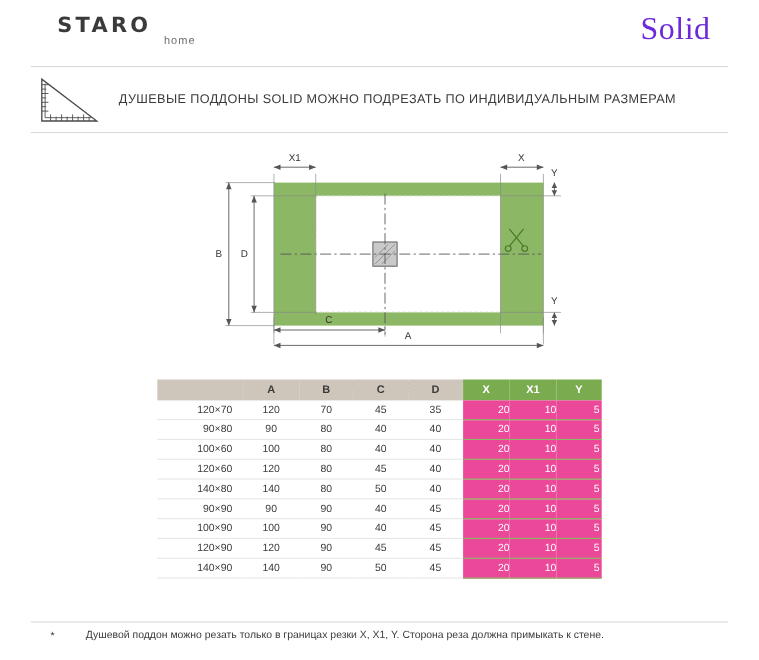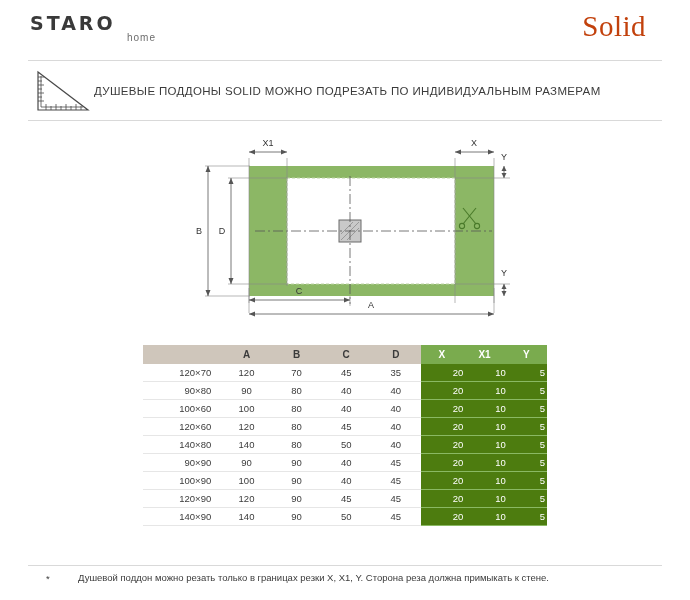--- a/index.html
+++ b/index.html
@@ -16,21 +16,21 @@
     position: relative;
   }
 
   
   .header {
     position: relative;
     height: 62px;
   }
   .logo {
     position: absolute;
-    left: 30px;
+    left: 52px;
     top: 12px;
     width: 130px;
   }
   .logo-main {
     font-family: "DejaVu Sans", sans-serif;
     font-size: 19px;
     letter-spacing: 3px;
     font-weight: bold;
     color: #3a3a3a;
   }
@@ -42,21 +42,21 @@
     text-align: right;
     margin-top: -2px;
     padding-right: 4px;
   }
   .brand-title {
     position: absolute;
     right: 44px;
     top: 10px;
     font-family: "Liberation Serif", serif;
     font-size: 29px;
-    color: #c2410c;
+    color: #6d28d9;
     letter-spacing: 0.5px;
   }
   .rule {
     position: absolute;
     left: 28px;
     right: 28px;
     height: 1px;
     background: #d9d9d9;
   }
   .rule-top { top: 60px; }
@@ -72,20 +72,21 @@
     display: flex;
     align-items: center;
   }
   .ruler-icon {
     width: 62px;
     height: 46px;
     margin-left: 4px;
     flex: none;
   }
   .subtitle-text {
+    margin-left: 14px;
     font-size: 11.5px;
     letter-spacing: 0.35px;
     color: #3b3b3b;
     text-transform: uppercase;
   }
 
   
   .diagram {
     position: absolute;
     left: 0;
@@ -130,21 +131,21 @@
     height: 19px;
   }
   .head-row .green {
     background: #7aab4e;
     color: #ffffff;
   }
   tbody tr td {
     border-bottom: 1px solid #e6e6e6;
   }
   tbody tr td.green {
-    background: #4d7c0f;
+    background: #ec4899;
     color: #ffffff;
     border-bottom: 1px solid #8ab963;
     padding-left: 32px;
   }
   tbody tr td.rowlabel {
     text-align: right;
     padding-right: 10px;
     color: #3b3b3b;
   }
   .col-label { width: 86px; }

